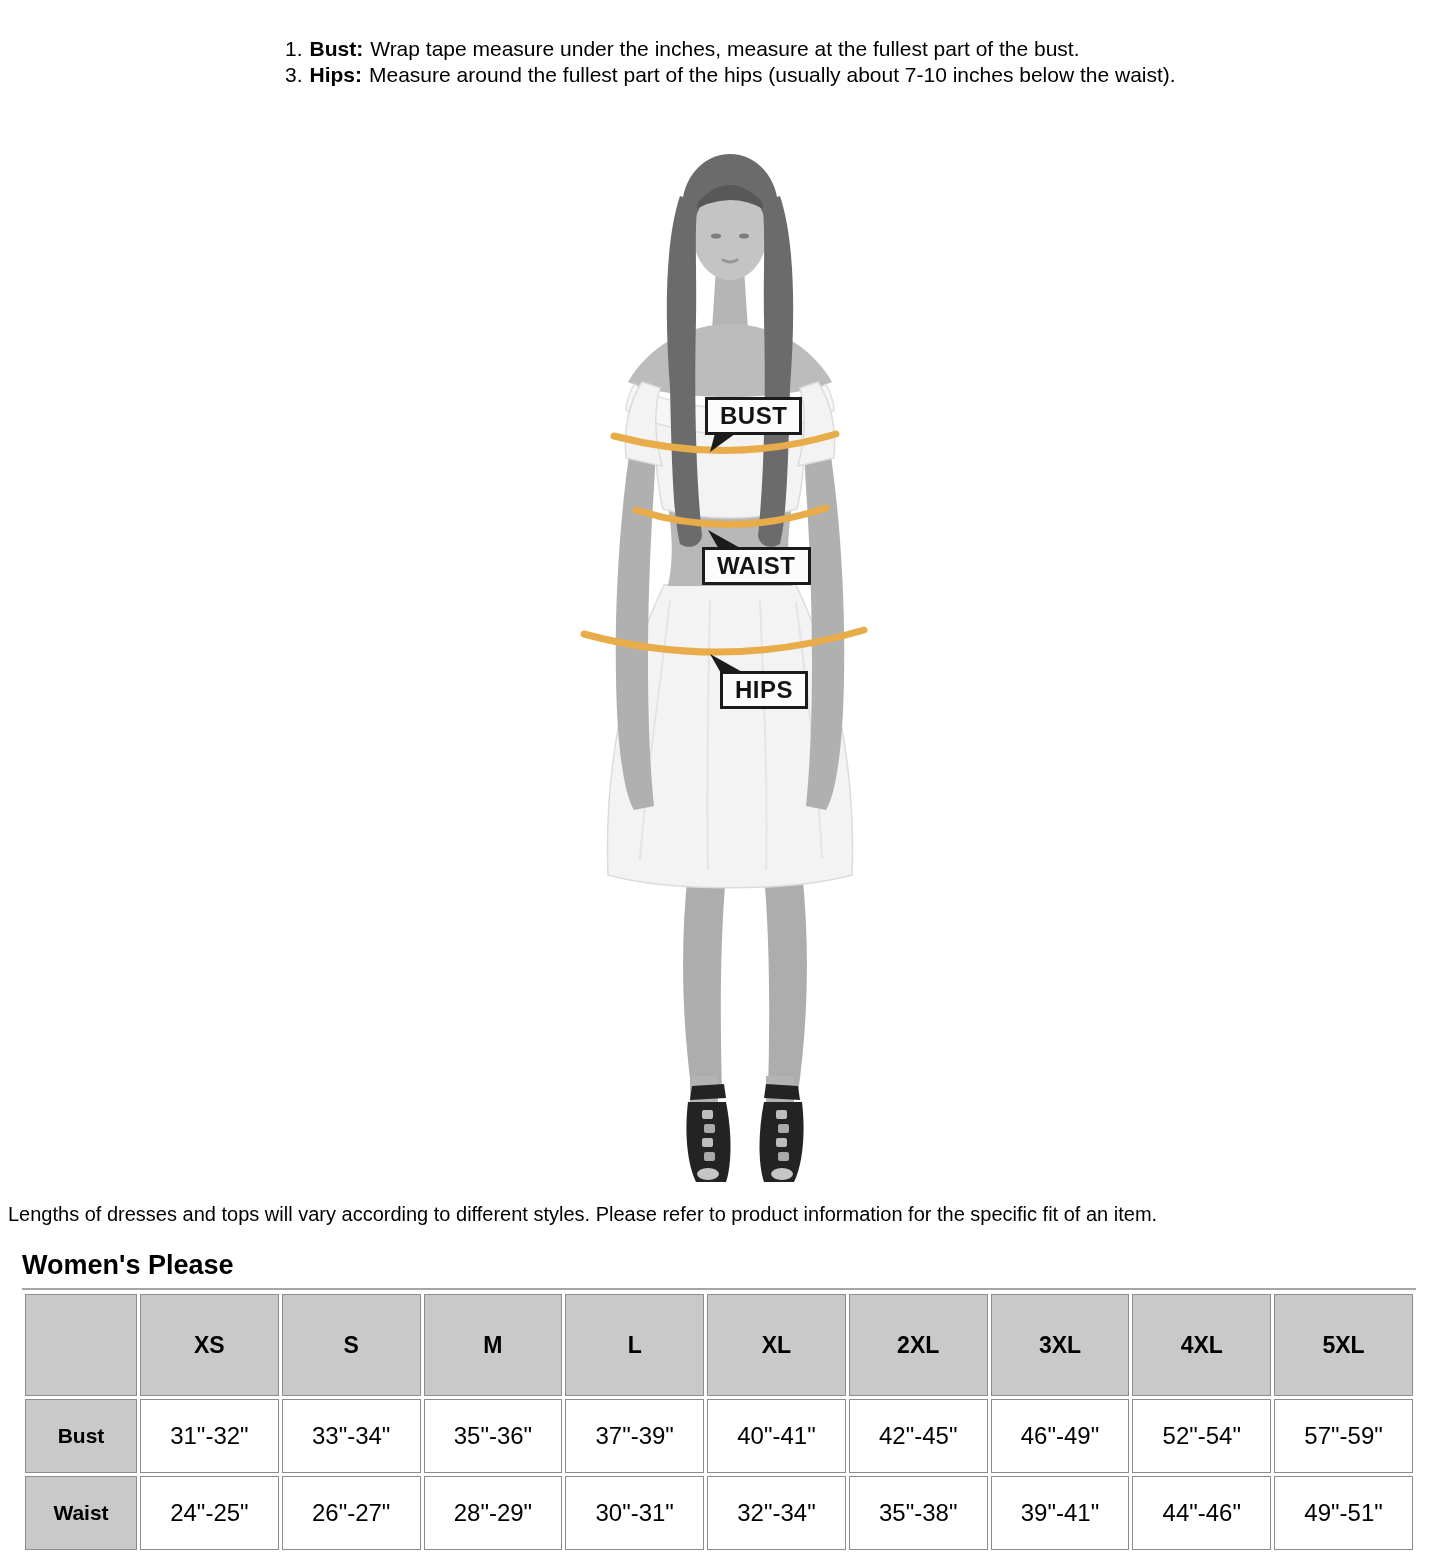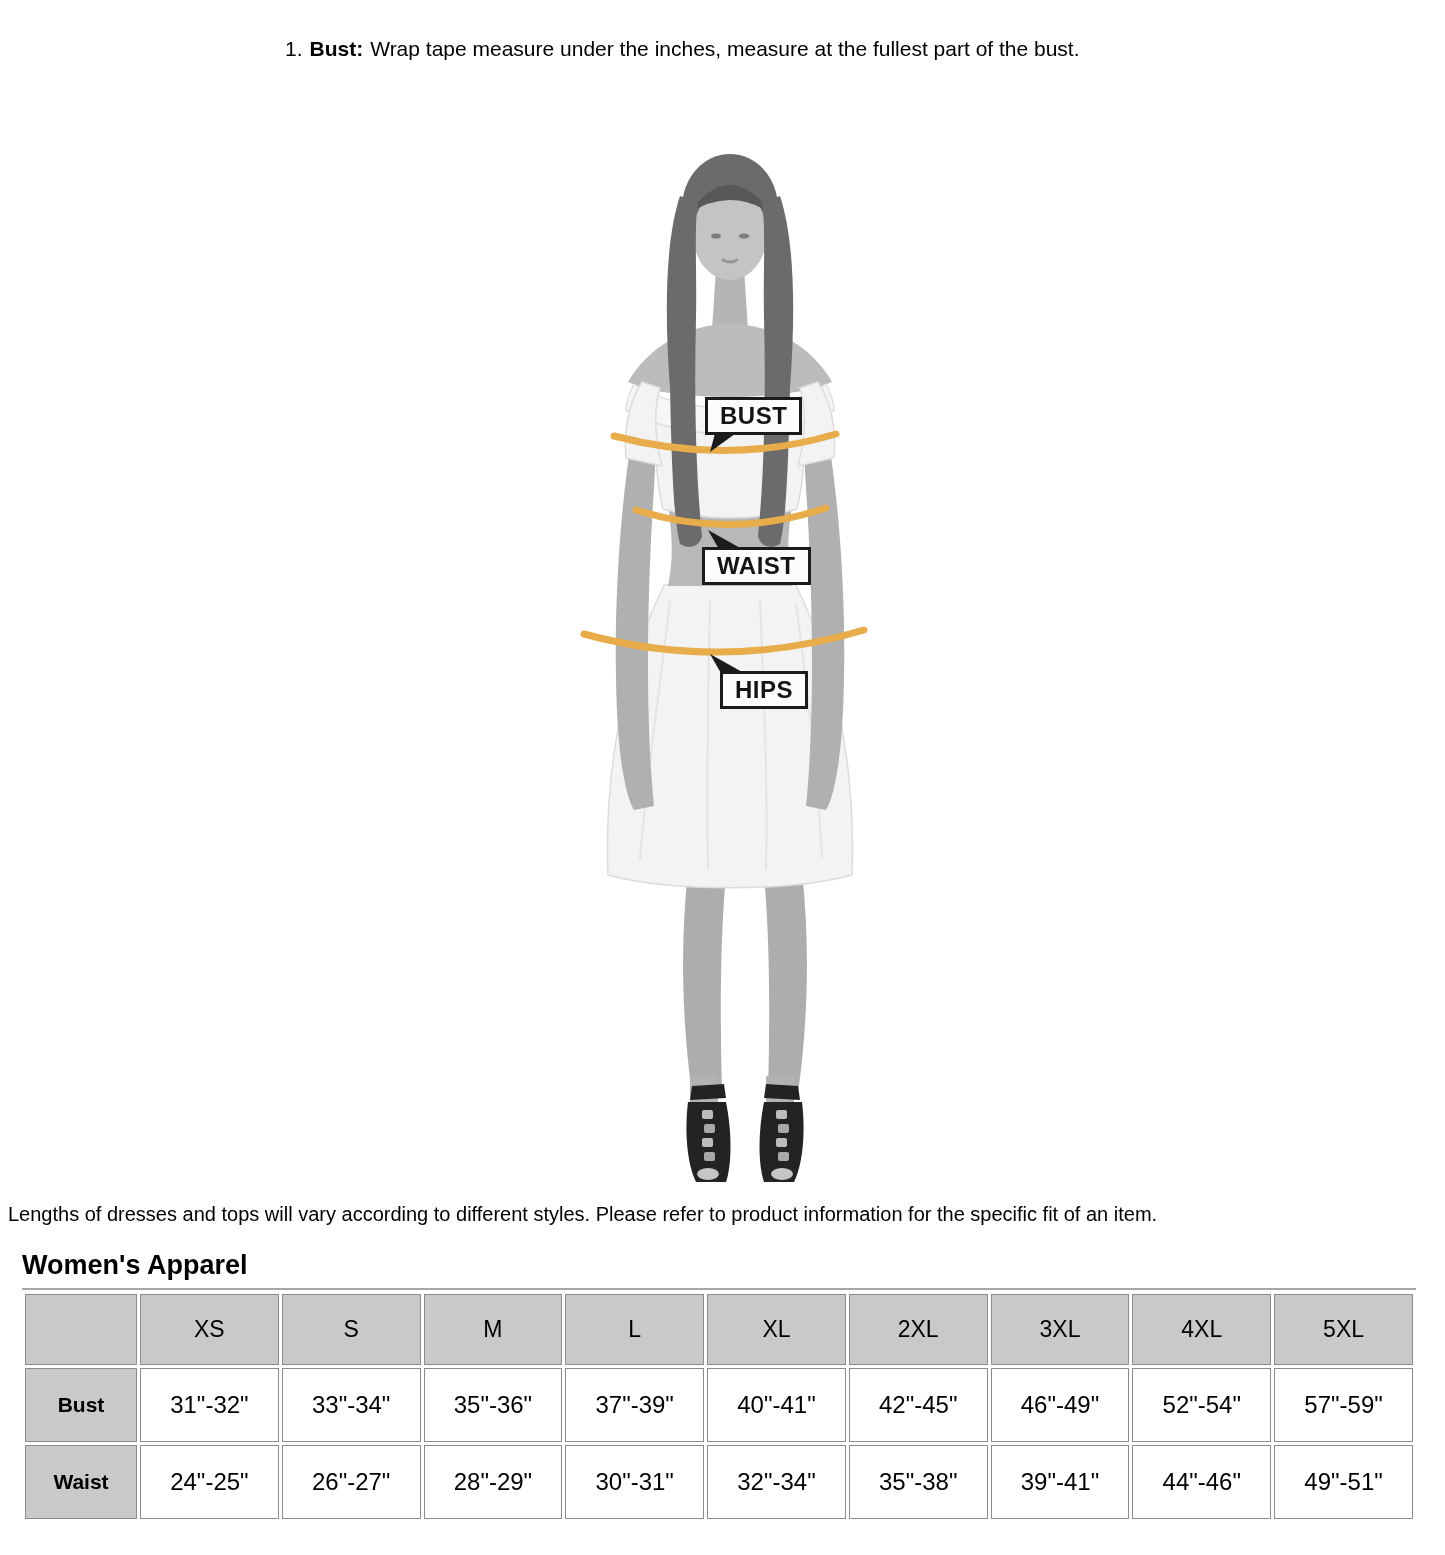--- a/index.html
+++ b/index.html
@@ -45,33 +45,36 @@
   .tbl-rule { border-top: 2px solid #a6a6a6; height: 0; }
   table.sizes {
     width: 100%; table-layout: fixed;
     border-collapse: separate; border-spacing: 3px; margin-top: 1px;
   }
   table.sizes col.labelcol { width: 112px; }
   table.sizes th, table.sizes td {
     border: 1px solid var(--table-cell-border, #8C8C8C);
     text-align: center; vertical-align: middle; padding: 0;
   }
-  thead th { background: var(--table-header-bg, #C9C9C9); height: 71px; font-size: 23px; font-weight: 400; margin-left: 32px; }
+  thead th { background: var(--table-header-bg, #C9C9C9); height: 102px; font-size: 23px; font-weight: 700; margin-left: 32px; }
   tbody th { background: var(--table-header-bg, #C9C9C9); height: 74px; font-size: 21px; font-weight: 700; }
   tbody td { background: #ffffff; font-size: 24px; font-weight: 400; }
 </style>
 </head>
 <body>
 
 <main>
 
   <section class="howto">
     <div class="howto-steps">
       <div class="step">
         <span class="num">1.</span><span class="term">Bust:</span><span class="txt">Wrap tape measure under the inches, measure at the fullest part of the bust.</span>
+      </div>
+      <div class="step">
+        <span class="num">3.</span><span class="term">Hips:</span><span class="txt">Measure around the fullest part of the hips (usually about 7-10 inches below the waist).</span>
       </div>
     </div>
   </section>
 
   <div class="figure-wrap">
     <svg width="360" height="1055" viewBox="0 0 360 1055" aria-hidden="true">
 
       <ellipse cx="180" cy="60" rx="48" ry="54" fill="#6b6b6b"></ellipse>
 
       <path d="M166,120 L194,120 L198,182 C186,192 174,192 162,182 Z" fill="#b5b5b5"></path>
@@ -134,21 +137,21 @@
     <i class="tail tail-waist"></i>
     <i class="tail tail-hips"></i>
     <div class="mlabel mlabel-bust">BUST</div>
     <div class="mlabel mlabel-waist">WAIST</div>
     <div class="mlabel mlabel-hips">HIPS</div>
   </div>
 
   <p class="note">Lengths of dresses and tops will vary according to different styles. Please refer to product information for the specific fit of an item.</p>
 
   <section class="apparel">
-    <h2 class="apparel-heading">Women's Apparel</h2>
+    <h2 class="apparel-heading">Women's Please</h2>
     <div class="tbl-rule"></div>
     <table class="sizes">
       <colgroup>
           <col class="labelcol">
           <col>
           <col>
           <col>
           <col>
           <col>
           <col>

